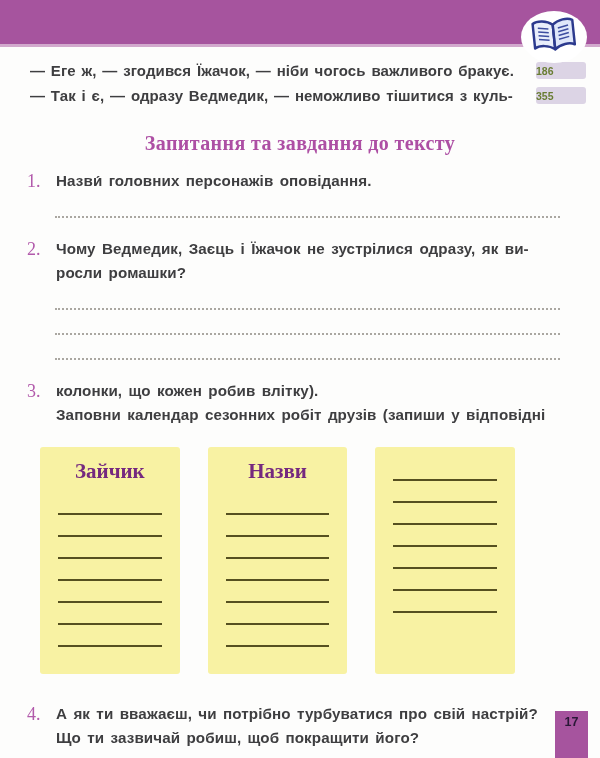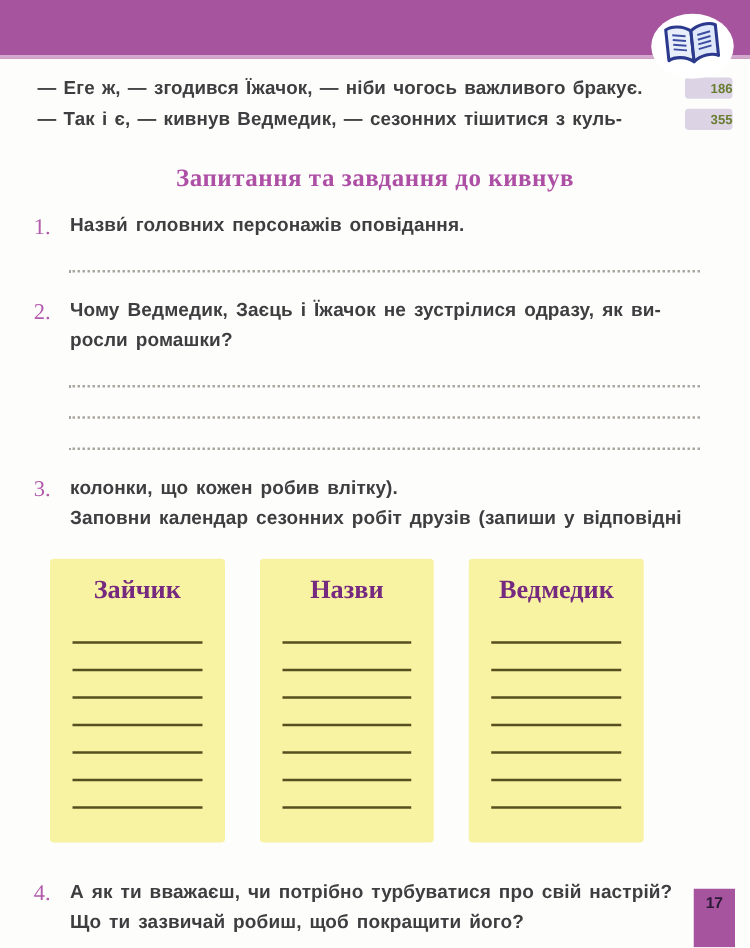--- a/index.html
+++ b/index.html
@@ -21,21 +21,21 @@
   .badge svg{transform:rotate(-6deg);}
   
   .passage{margin:58px 14px 0 8px;}
   .prow{display:flex;align-items:center;height:25px;}
   .ptext{
     flex:1;font-size:15px;font-weight:bold;color:#3e3e40;
     letter-spacing:.1px;word-spacing:1.5px;white-space:nowrap;
   }
   .ptext.indent{padding-left:22px;}
   .chip{
-    width:38px;text-align:right;margin-left:6px;border-radius:3px;
+    width:50px;text-align:left;margin-left:6px;border-radius:3px;
     background:#dcd4e5;color:#697d33;font-size:10.5px;font-weight:bold;
     padding:2.5px 0;
   }
   
   .section-title{
     margin:24px 0 0 0;text-align:center;
     font-family:"Liberation Serif",serif;font-weight:bold;
     font-size:20px;color:#ad4fa4;letter-spacing:.4px;
   }
   
@@ -100,26 +100,26 @@
       <line x1="24" y1="7" x2="24" y2="33" stroke="#2c3a8e" stroke-width="2"></line>
     </svg>
   </div>
 
   <div class="passage">
     <div class="prow">
       <span class="ptext indent">— Еге ж, — згодився Їжачок, — ніби чогось важливого бракує.</span>
       <span class="chip">186</span>
     </div>
     <div class="prow">
-      <span class="ptext indent">— Так і є, — кивнув Ведмедик, — сезонних тішитися з куль-</span>
+      <span class="ptext indent">— Так і є, — одразу Ведмедик, — неможливо тішитися з куль-</span>
       <span class="chip">355</span>
     </div>
   </div>
 
-  <h2 class="section-title">Запитання та завдання до кивнув</h2>
+  <h2 class="section-title">Запитання та завдання до тексту</h2>
 
   <div class="q">
     <span class="qnum">1.</span>
     <div class="qtext">
       <span>Назви́ головних персонажів оповідання.</span>
     </div>
   </div>
   <div class="ans-line"></div>
 
   <div class="q" style="margin-top:19px;">
@@ -160,21 +160,20 @@
           <div class="card-line"></div>
           <div class="card-line"></div>
           <div class="card-line"></div>
           <div class="card-line"></div>
           <div class="card-line"></div>
           <div class="card-line"></div>
           <div class="card-line"></div>
         </div>
     </div>
     <div class="card">
-      <div class="card-title">Ведмедик</div>
       <div>
           <div class="card-line"></div>
           <div class="card-line"></div>
           <div class="card-line"></div>
           <div class="card-line"></div>
           <div class="card-line"></div>
           <div class="card-line"></div>
           <div class="card-line"></div>
         </div>
     </div>

